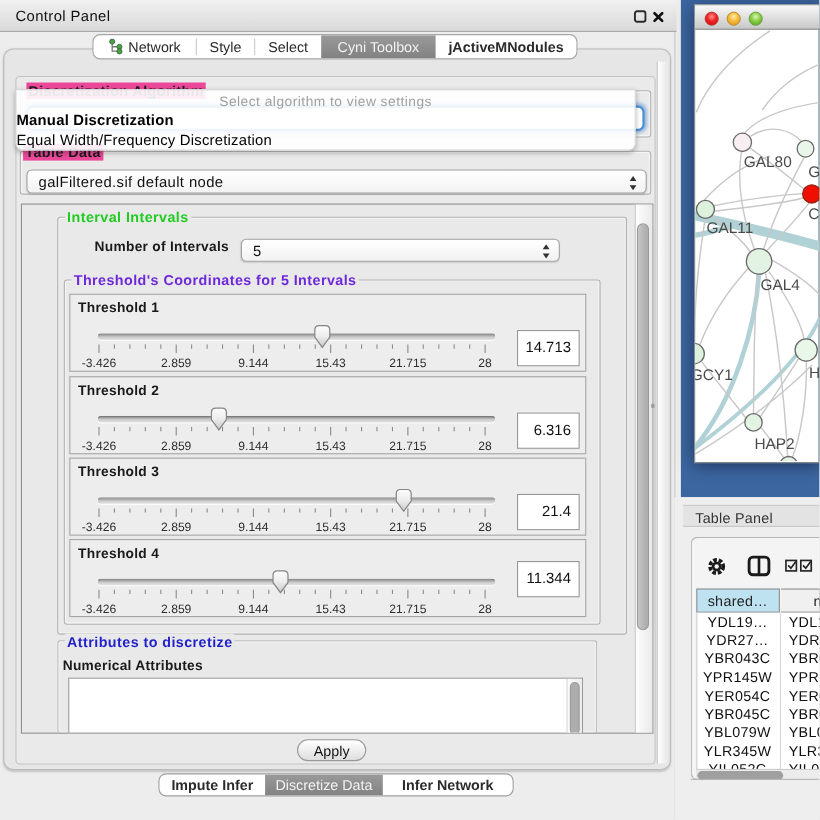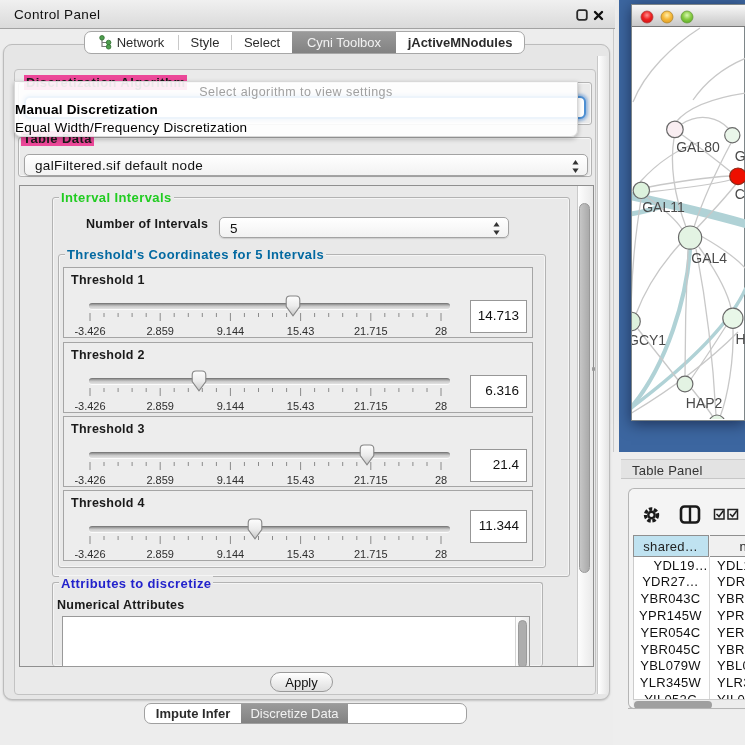--- a/index.html
+++ b/index.html
@@ -82,21 +82,21 @@
 <div class="ab gtitle" style="left:59px;top:190px;color:#21cc21;background:#e9e9e9">Interval Intervals</div>
 <div class="ab b12" style="left:86px;top:217px">Number of Intervals</div>
 <div class="ab cmb" style="left:219px;top:217px;width:290px;height:21px">
     <span>5</span>
 <svg style="position:absolute;right:8px;top:4px" width="7" height="13" viewBox="0 0 7 13">
       <path d="M3.5 0 L6.6 4.6 H0.4 Z" fill="#333"></path>
       <path d="M3.5 13 L6.6 8.4 H0.4 Z" fill="#333"></path>
     </svg>
   </div>
 <div class="ab grp" style="left:58px;top:254px;width:488px;height:314px"></div>
-<div class="ab gtitle" style="left:65px;top:247px;color:#0369a1;background:#e9e9e9">Threshold's Coordinates for 5 Intervals</div>
+<div class="ab gtitle" style="left:65px;top:247px;color:#6d28d9;background:#e9e9e9">Threshold's Coordinates for 5 Intervals</div>
 
 <div class="ab tpanel" style="left:63px;top:267px;width:470px;height:71px"></div>
 <div class="ab b12" style="left:71px;top:273px">Threshold 1</div>
 <div class="ab track" style="left:89px;top:303px"></div>
 <svg class="ab" style="left:89px;top:313px" width="362" height="10" viewBox="0 0 362 10">
     <path d="M1.0 0V8 M15.0 0V4 M29.1 0V4 M43.1 0V4 M57.2 0V4 M71.2 0V8 M85.2 0V4 M99.3 0V4 M113.3 0V4 M127.4 0V4 M141.4 0V8 M155.4 0V4 M169.5 0V4 M183.5 0V4 M197.6 0V4 M211.6 0V8 M225.6 0V4 M239.7 0V4 M253.7 0V4 M267.8 0V4 M281.8 0V8 M295.8 0V4 M309.9 0V4 M323.9 0V4 M338.0 0V4 M352.0 0V8" stroke="#8a8a8a" stroke-width="1" fill="none"></path>
   </svg>
 <div class="ab tl" style="left:60.0px;top:325px;width:60px">-3.426</div>
 <div class="ab tl" style="left:130.2px;top:325px;width:60px">2.859</div>
 <div class="ab tl" style="left:200.4px;top:325px;width:60px">9.144</div>
@@ -164,20 +164,21 @@
 <div class="ab b12" style="left:57px;top:598px">Numerical Attributes</div>
 <div class="ab" style="left:62px;top:616px;width:468px;height:51px;background:#fff;border:1px solid #999;overflow:hidden">
  <div style="position:absolute;right:0;top:0;width:14px;height:51px;background:linear-gradient(90deg,#fdfdfd,#ececec);border-left:1px solid #d5d5d5"></div>
  <div style="position:absolute;right:2px;top:3px;width:9px;height:48px;background:#adadad;border:1px solid #9a9a9a;border-radius:4.5px"></div>
 </div>
 
 <div class="ab" style="left:270px;top:672px;width:63px;height:20px;background:linear-gradient(#ffffff,#dedede);border:1px solid #9a9a9a;border-radius:10px;font-size:13px;color:#111;text-align:center;padding-top:2px">Apply</div>
 <div class="ab" style="left:144px;top:703px;width:323px;height:21px;background:#fff;border:1px solid #a0a0a0;border-radius:7px;overflow:hidden;display:flex">
  <div class="seg" style="width:96px;font-weight:bold">Impute Infer</div>
  <div class="seg segsel" style="width:107px">Discretize Data</div>
+ <div class="seg" style="flex:1;font-weight:bold">Infer Network</div>
 </div>
 
 <div class="ab" style="left:619px;top:0;width:126px;height:452px;background:#3c66a0"></div>
 
 <div class="ab" style="left:631px;top:4px;width:114px;height:417px;background:#fff;border:1px solid #7e8689;box-shadow:0 3px 14px rgba(0,0,20,.5)"></div>
 <div class="ab" style="left:632px;top:5px;width:113px;height:22px;background:linear-gradient(#f8f8f8,#c8c8c8);border-bottom:1px solid #787878"></div>
 <svg class="ab" style="left:639px;top:9px" width="60" height="16" viewBox="0 0 60 16">
 <circle cx="8" cy="8" r="6" fill="url(#rg)" stroke="#b04040" stroke-width="0.8"></circle>
 <circle cx="28" cy="8" r="6" fill="url(#yg)" stroke="#b08830" stroke-width="0.8"></circle>
 <circle cx="48" cy="8" r="6" fill="url(#gg)" stroke="#6a9a40" stroke-width="0.8"></circle>
@@ -260,21 +261,21 @@
   <rect x="72.5" y="5.5" width="9.5" height="9.5"></rect>
       <path d="M74.5 10 L77 12.5 L81.5 6.5"></path>
   <rect x="86" y="5.5" width="9.5" height="9.5"></rect>
       <path d="M88 10 L90.5 12.5 L95 6.5"></path>
  </g>
 </svg>
 <div class="ab" style="left:633px;top:535px;width:75.5px;height:21.5px;background:#bfe2f0;border:1px solid #8f8f8f;font-size:13px;letter-spacing:0.3px;color:#222;text-align:center;padding-top:3px">shared…</div>
 <div class="ab" style="left:709.5px;top:535px;width:36px;height:21.5px;background:#f0f0f0;border:1px solid #8f8f8f;border-left:none;font-size:13px;color:#222;padding:3px 0 0 30px">na</div>
 <div class="ab" style="left:633px;top:556.5px;width:112px;height:151px;background:#fff;border-left:1px solid #ccc"></div>
 <div class="ab" style="left:708.5px;top:556.5px;width:1px;height:151px;background:#d8d8d8"></div>
-<div class="ab" style="left:633px;top:556.5px;width:75px;height:16.8px;font-size:13px;letter-spacing:0.3px;color:#111;text-align:right;padding-top:1px;overflow:hidden">YDL19…</div>
+<div class="ab" style="left:633px;top:556.5px;width:75px;height:16.8px;font-size:13px;letter-spacing:0.3px;color:#111;text-align:center;padding-top:1px;overflow:hidden">YDL19…</div>
 <div class="ab" style="left:717px;top:556.5px;font-size:13px;letter-spacing:0.3px;color:#111;padding-top:1px">YDL194W</div>
 <div class="ab" style="left:633px;top:573.3px;width:75px;height:16.8px;font-size:13px;letter-spacing:0.3px;color:#111;text-align:center;padding-top:1px;overflow:hidden">YDR27…</div>
 <div class="ab" style="left:717px;top:573.3px;font-size:13px;letter-spacing:0.3px;color:#111;padding-top:1px">YDR277C</div>
 <div class="ab" style="left:633px;top:590.1px;width:75px;height:16.8px;font-size:13px;letter-spacing:0.3px;color:#111;text-align:center;padding-top:1px;overflow:hidden">YBR043C</div>
 <div class="ab" style="left:717px;top:590.1px;font-size:13px;letter-spacing:0.3px;color:#111;padding-top:1px">YBR043C</div>
 <div class="ab" style="left:633px;top:606.9px;width:75px;height:16.8px;font-size:13px;letter-spacing:0.3px;color:#111;text-align:center;padding-top:1px;overflow:hidden">YPR145W</div>
 <div class="ab" style="left:717px;top:606.9px;font-size:13px;letter-spacing:0.3px;color:#111;padding-top:1px">YPR145W</div>
 <div class="ab" style="left:633px;top:623.7px;width:75px;height:16.8px;font-size:13px;letter-spacing:0.3px;color:#111;text-align:center;padding-top:1px;overflow:hidden">YER054C</div>
 <div class="ab" style="left:717px;top:623.7px;font-size:13px;letter-spacing:0.3px;color:#111;padding-top:1px">YER054C</div>
 <div class="ab" style="left:633px;top:640.5px;width:75px;height:16.8px;font-size:13px;letter-spacing:0.3px;color:#111;text-align:center;padding-top:1px;overflow:hidden">YBR045C</div>

